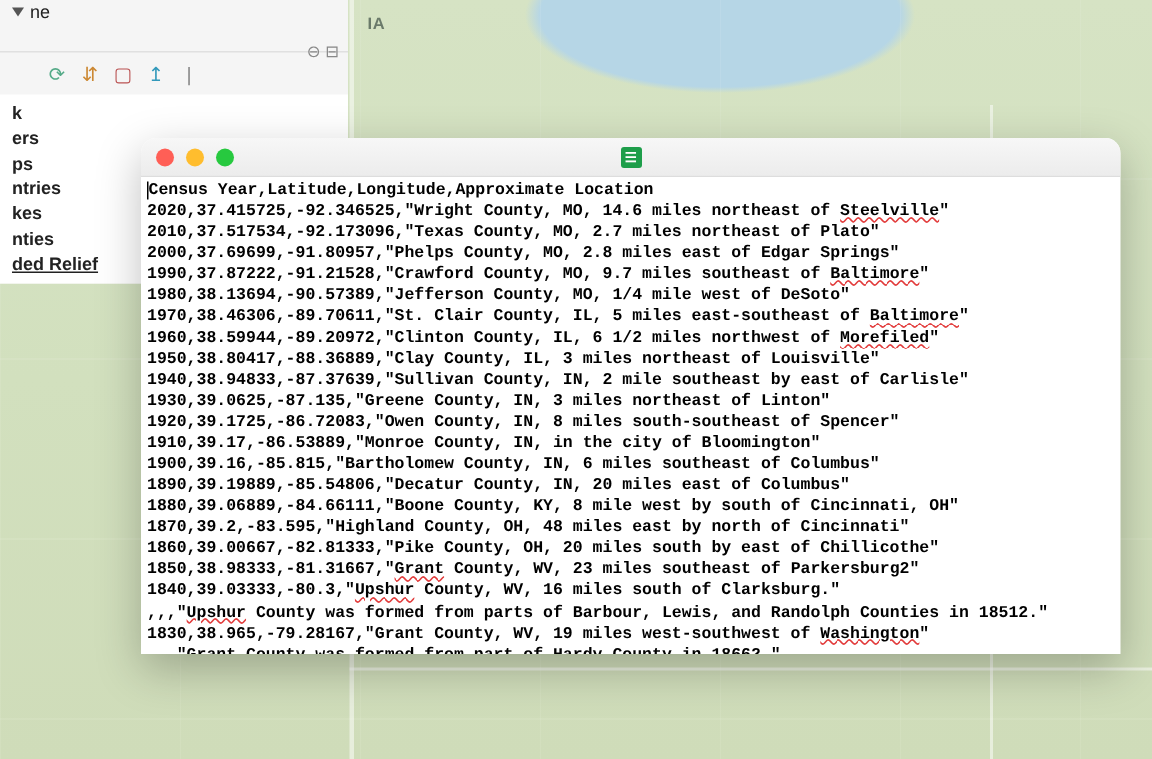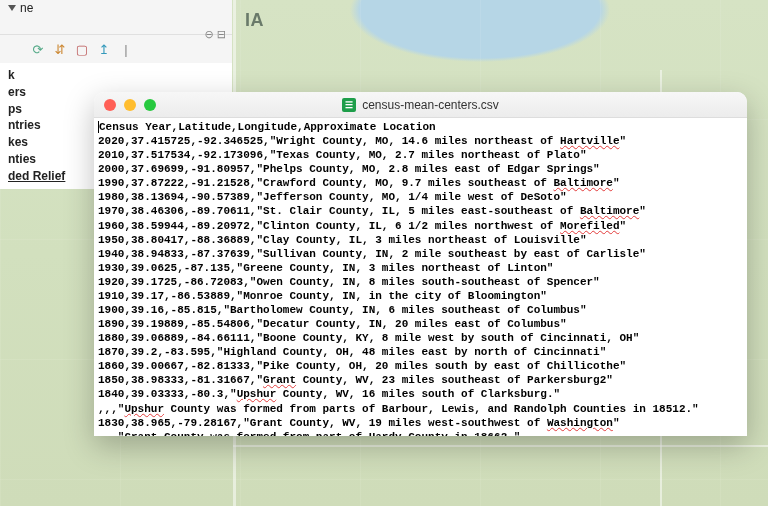--- a/index.html
+++ b/index.html
@@ -11,21 +11,21 @@
   
   .map-bg {
     position: absolute; inset: 0;
     background:
       linear-gradient(90deg, rgba(255,255,255,0.08) 1px, transparent 1px) 0 0/120px 120px,
       linear-gradient(0deg, rgba(255,255,255,0.08) 1px, transparent 1px) 0 0/120px 120px,
       radial-gradient(ellipse 200px 80px at 480px 10px, #b6d6e6 0%, #b6d6e6 60%, transparent 65%),
       linear-gradient(180deg, #d6e3c4 0%, #d2e0be 50%, #cfdcb9 100%);
   }
   .state-label {
-    position: absolute; font-size: 18px; font-weight: 600; color: #6a7a6a;
+    position: absolute; font-size: 11px; font-weight: 600; color: #6a7a6a;
     letter-spacing: 0.5px;
   }
   .map-border {
     position: absolute; background: rgba(255,255,255,0.5);
   }
   
   .sidebar {
     position: absolute; left: 0; top: 0; width: 232px; background: #f5f5f5;
     font-size: 12px; color: #222;
   }
@@ -123,25 +123,24 @@
 
 <div class="window">
   <div class="titlebar">
     <div class="traffic">
       <div class="dot red"></div>
       <div class="dot yellow"></div>
       <div class="dot green"></div>
     </div>
     <div class="title-wrap">
       <span class="icon">☰</span>
-      <span class="title-text">census-mean-centers.csv</span>
     </div>
   </div>
   <div class="editor" id="editor"><span class="cursor"></span>Census Year,Latitude,Longitude,Approximate Location
-2020,37.415725,-92.346525,"Wright County, MO, 14.6 miles northeast of <span class="squiggle">Hartville</span>"
+2020,37.415725,-92.346525,"Wright County, MO, 14.6 miles northeast of <span class="squiggle">Steelville</span>"
 2010,37.517534,-92.173096,"Texas County, MO, 2.7 miles northeast of Plato"
 2000,37.69699,-91.80957,"Phelps County, MO, 2.8 miles east of Edgar Springs"
 1990,37.87222,-91.21528,"Crawford County, MO, 9.7 miles southeast of <span class="squiggle">Baltimore</span>"
 1980,38.13694,-90.57389,"Jefferson County, MO, 1/4 mile west of DeSoto"
 1970,38.46306,-89.70611,"St. Clair County, IL, 5 miles east-southeast of <span class="squiggle">Baltimore</span>"
 1960,38.59944,-89.20972,"Clinton County, IL, 6 1/2 miles northwest of <span class="squiggle">Morefiled</span>"
 1950,38.80417,-88.36889,"Clay County, IL, 3 miles northeast of Louisville"
 1940,38.94833,-87.37639,"Sullivan County, IN, 2 mile southeast by east of Carlisle"
 1930,39.0625,-87.135,"Greene County, IN, 3 miles northeast of Linton"
 1920,39.1725,-86.72083,"Owen County, IN, 8 miles south-southeast of Spencer"

